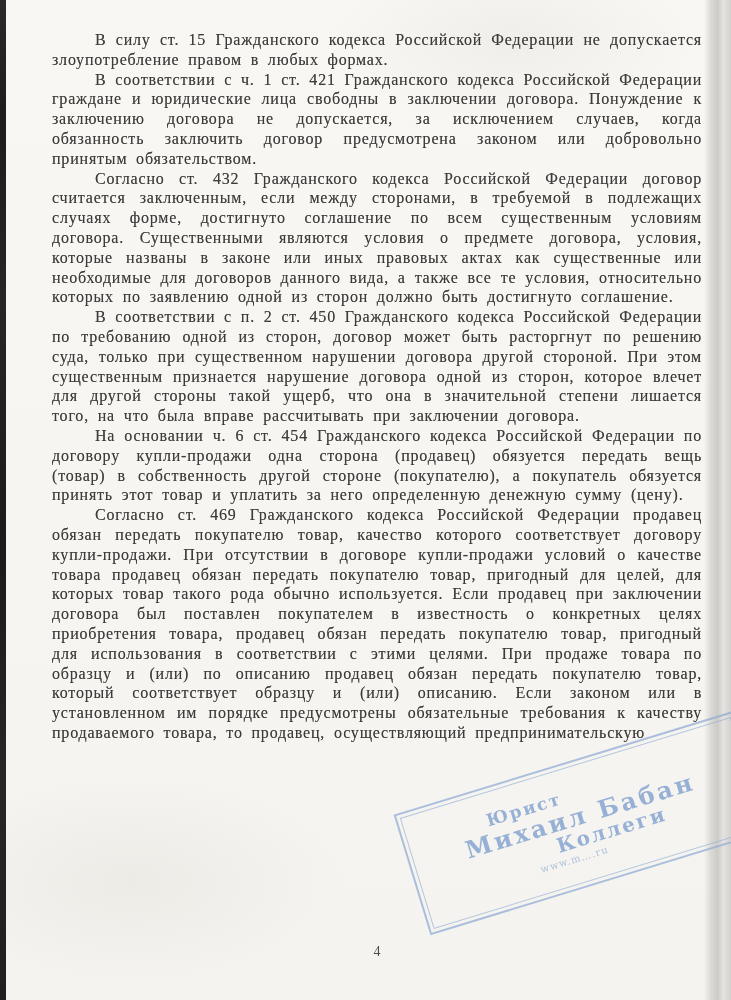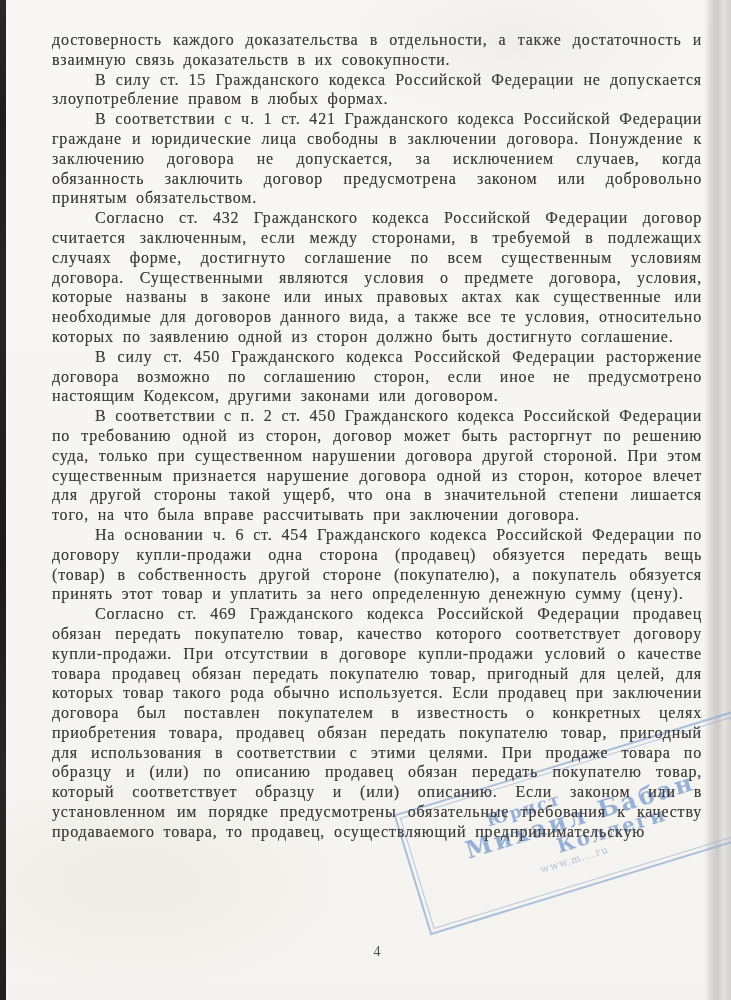--- a/index.html
+++ b/index.html
@@ -118,25 +118,23 @@
   <div class="watermark">
     <div class="stamp-inner">
       <div class="stamp-title">Юрист</div>
       <div class="stamp-name">Михаил Бабан</div>
       <div class="stamp-subtitle">Коллеги</div>
       <div class="stamp-url">www.m….ru</div>
     </div>
   </div>
 
   <div class="content">
-    <p class="no-indent">достоверность каждого доказательства в отдельности, а также достаточность и взаимную связь доказательств в их совокупности.</p>
     <p>В силу ст. 15 Гражданского кодекса Российской Федерации не допускается злоупотребление правом в любых формах.</p>
     <p>В соответствии с ч. 1 ст. 421 Гражданского кодекса Российской Федерации граждане и юридические лица свободны в заключении договора. Понуждение к заключению договора не допускается, за исключением случаев, когда обязанность заключить договор предусмотрена законом или добровольно принятым обязательством.</p>
     <p>Согласно ст. 432 Гражданского кодекса Российской Федерации договор считается заключенным, если между сторонами, в требуемой в подлежащих случаях форме, достигнуто соглашение по всем существенным условиям договора. Существенными являются условия о предмете договора, условия, которые названы в законе или иных правовых актах как существенные или необходимые для договоров данного вида, а также все те условия, относительно которых по заявлению одной из сторон должно быть достигнуто соглашение.</p>
-    <p>В силу ст. 450 Гражданского кодекса Российской Федерации расторжение договора возможно по соглашению сторон, если иное не предусмотрено настоящим Кодексом, другими законами или договором.</p>
     <p>В соответствии с п. 2 ст. 450 Гражданского кодекса Российской Федерации по требованию одной из сторон, договор может быть расторгнут по решению суда, только при существенном нарушении договора другой стороной. При этом существенным признается нарушение договора одной из сторон, которое влечет для другой стороны такой ущерб, что она в значительной степени лишается того, на что была вправе рассчитывать при заключении договора.</p>
     <p>На основании ч. 6 ст. 454 Гражданского кодекса Российской Федерации по договору купли-продажи одна сторона (продавец) обязуется передать вещь (товар) в собственность другой стороне (покупателю), а покупатель обязуется принять этот товар и уплатить за него определенную денежную сумму (цену).</p>
     <p>Согласно ст. 469 Гражданского кодекса Российской Федерации продавец обязан передать покупателю товар, качество которого соответствует договору купли-продажи. При отсутствии в договоре купли-продажи условий о качестве товара продавец обязан передать покупателю товар, пригодный для целей, для которых товар такого рода обычно используется. Если продавец при заключении договора был поставлен покупателем в известность о конкретных целях приобретения товара, продавец обязан передать покупателю товар, пригодный для использования в соответствии с этими целями. При продаже товара по образцу и (или) по описанию продавец обязан передать покупателю товар, который соответствует образцу и (или) описанию. Если законом или в установленном им порядке предусмотрены обязательные требования к качеству продаваемого товара, то продавец, осуществляющий предпринимательскую</p>
   </div>
 
   <div class="page-number">4</div>
 
 </div>
 
 </body></html>

